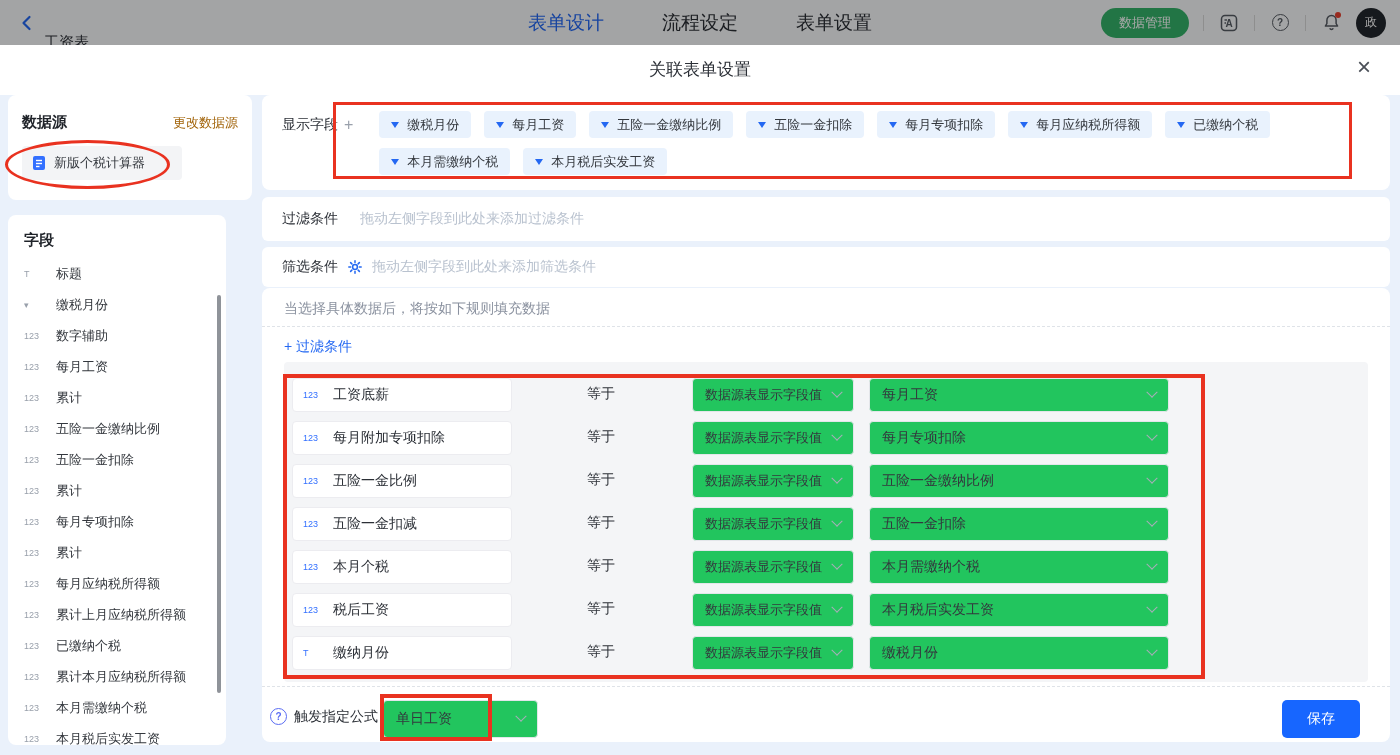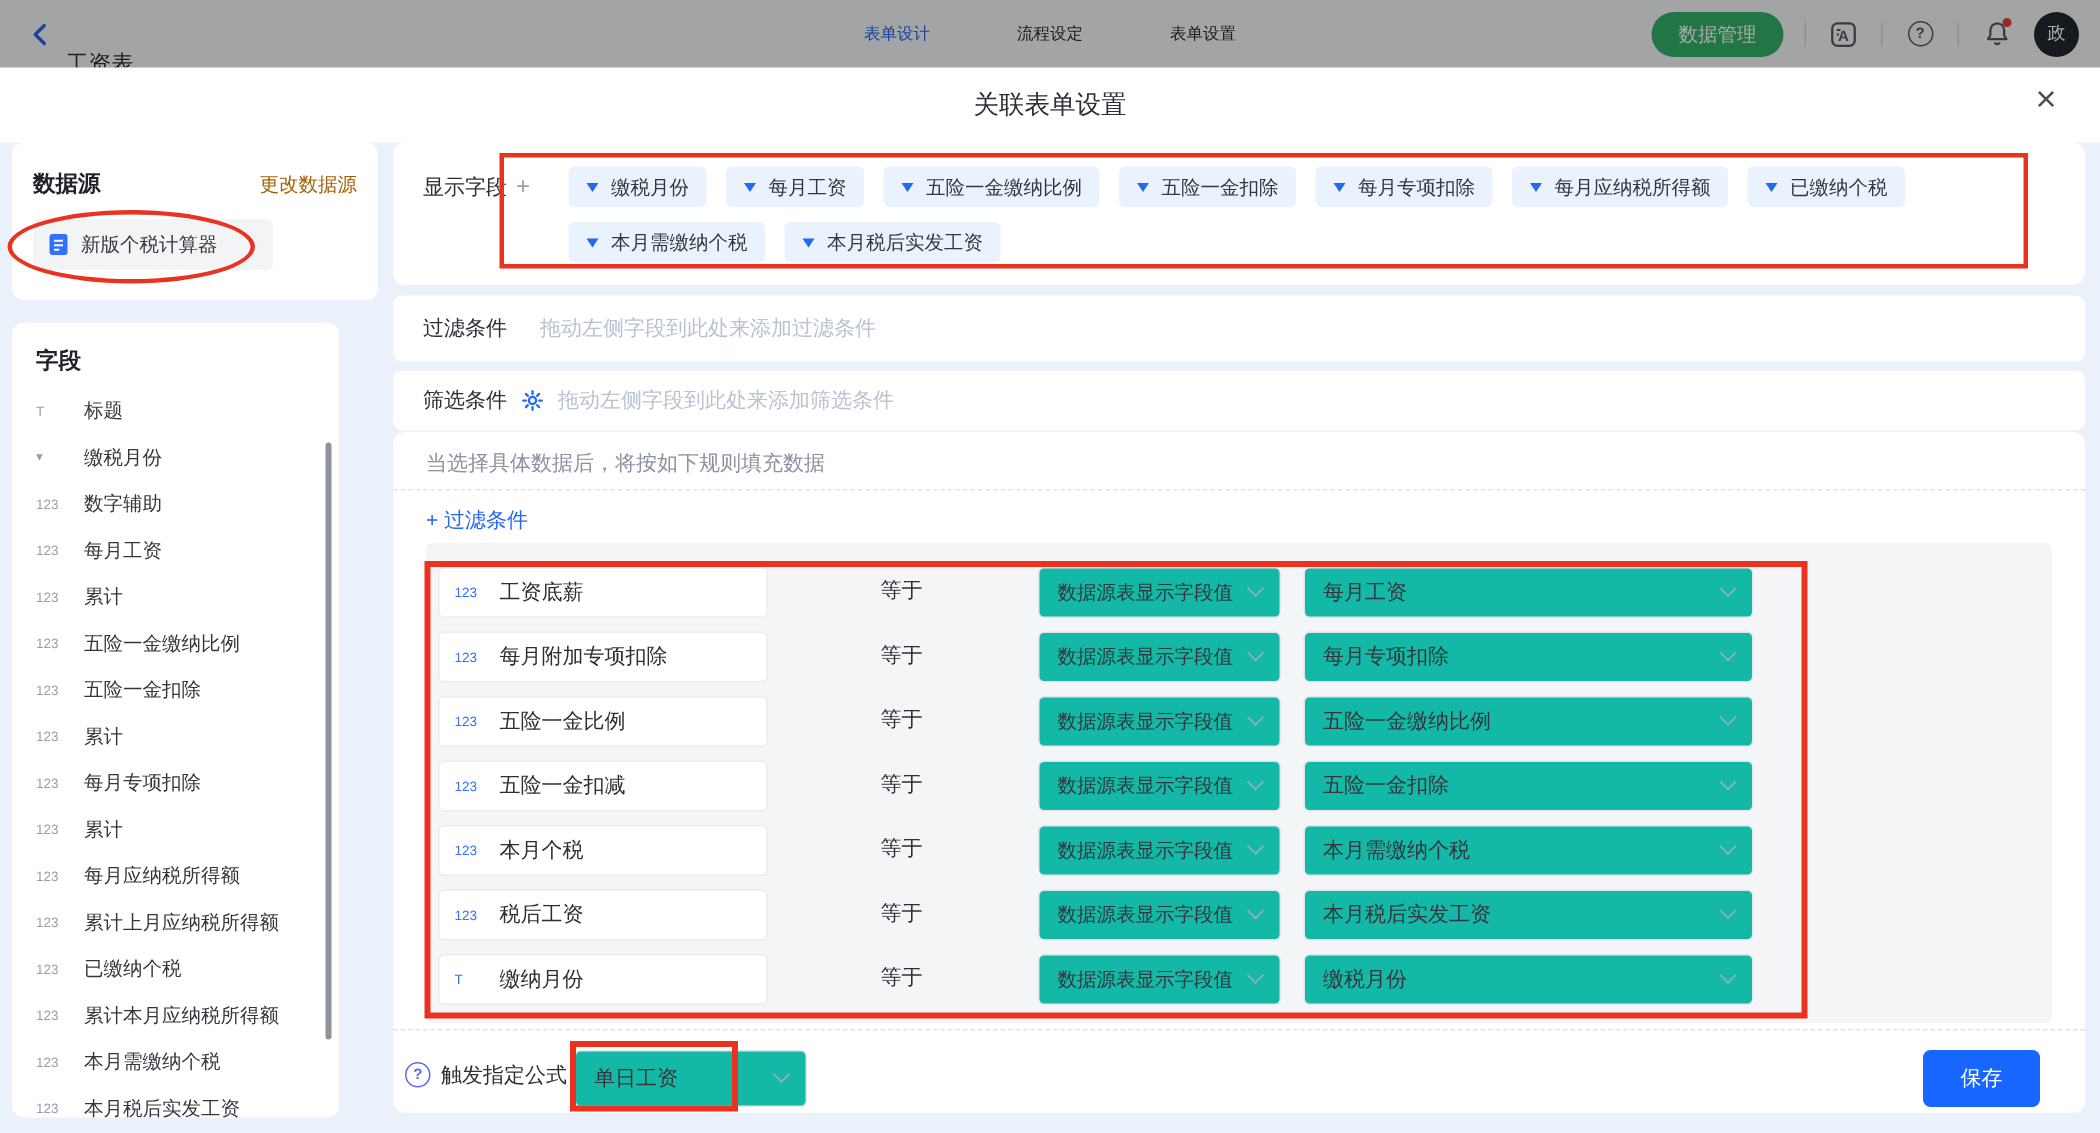--- a/index.html
+++ b/index.html
@@ -9,21 +9,21 @@
 
   
   .topbar { position:absolute; left:0; top:0; width:1400px; height:45px; background:#f8f9fa;
             display:flex; align-items:center; }
   .topbar-dim { position:absolute; inset:0; background:rgba(0,0,0,0.34); z-index:5; }
   .back-group { display:flex; align-items:center; gap:8px; margin-left:18px; }
   .back-chev { width:18px; height:18px; }
   .doc-title { font-size:15px; color:#2b2f36; padding-bottom:2px; border-bottom:1px dashed #c9c9c9;margin-top:42px; }
   .tabs { position:absolute; left:0; right:0; top:0; height:45px; display:flex; justify-content:center;
           align-items:center; gap:58px; }
-  .tab { font-size:11px; color:#2b2f36; cursor:pointer; }
+  .tab { font-size:19px; color:#2b2f36; cursor:pointer; }
   .tab.active { color:#2468f2; }
   .top-right { position:absolute; right:14px; top:0; height:45px; display:flex; align-items:center; gap:14px; }
   .pill { background:#35b269; color:#fff; font-size:13px; padding:6px 18px; border-radius:999px; }
   .tb-divider { width:1px; height:16px; background:#d8d8d8; }
   .tb-icon { width:22px; height:22px; display:flex; align-items:center; justify-content:center; position:relative; }
   .help-circ { width:17px; height:17px; border:1.4px solid #565b63; border-radius:50%;
                display:flex; align-items:center; justify-content:center; font-size:10px; color:#565b63; font-weight:700; }
   .bell-dot { position:absolute; right:1px; top:0; width:6px; height:6px; background:#e8402f; border-radius:50%; }
   .avatar { width:30px; height:30px; border-radius:50%; background:#22262c; color:#fff; font-size:12px;
             display:flex; align-items:center; justify-content:center; }
@@ -75,21 +75,21 @@
   .dash { position:absolute; left:0; right:0; border-top:1px dashed #dfe3e8; }
   .dash1 { top:38px; } .dash2 { top:398px; }
   .add-field { position:absolute; left:22px; top:50px; color:#2468f2; font-size:14px; cursor:pointer; }
   .rules-block { position:absolute; left:22px; top:74px; width:1084px; height:320px; background:#f4f5f7; border-radius:4px; }
   .rule-row { position:absolute; left:0; width:100%; height:34px; }
   .rule-field { position:absolute; left:8px; top:0; width:220px; height:34px; background:#fff;
                 border:1px solid #ececf0; border-radius:4px; display:flex; align-items:center; gap:10px; padding:0 10px; }
   .r-icon { color:#3370ff; font-size:9px; width:20px; flex:none; }
   .r-label { font-size:14px; color:#2b2f36; white-space:nowrap; }
   .op { position:absolute; left:303px; top:7px; font-size:14px; color:#2b2f36; }
-  .select { background:#14b8a6; border:1px solid #e3e6ea; border-radius:4px; height:34px;
+  .select { background:#22c55e; border:1px solid #e3e6ea; border-radius:4px; height:34px;
             display:flex; align-items:center; justify-content:space-between; padding:0 12px; cursor:pointer; }
   .sel1 { position:absolute; left:408px; top:0; width:162px; font-size:13px; color:#33373d; }
   .sel2 { position:absolute; left:585px; top:0; width:300px; font-size:14px; color:#33373d; }
   .chev { width:8px; height:8px; border-right:1.6px solid #a7adb8; border-bottom:1.6px solid #a7adb8;
           transform:rotate(45deg) translate(-2px,-2px); flex:none; }
 
   
   .foot-help { position:absolute; left:8px; top:420px; width:17px; height:17px; border:1.4px solid #5a6cf3;
                border-radius:50%; color:#5a6cf3; font-size:10px; font-weight:700;
                display:flex; align-items:center; justify-content:center; }

